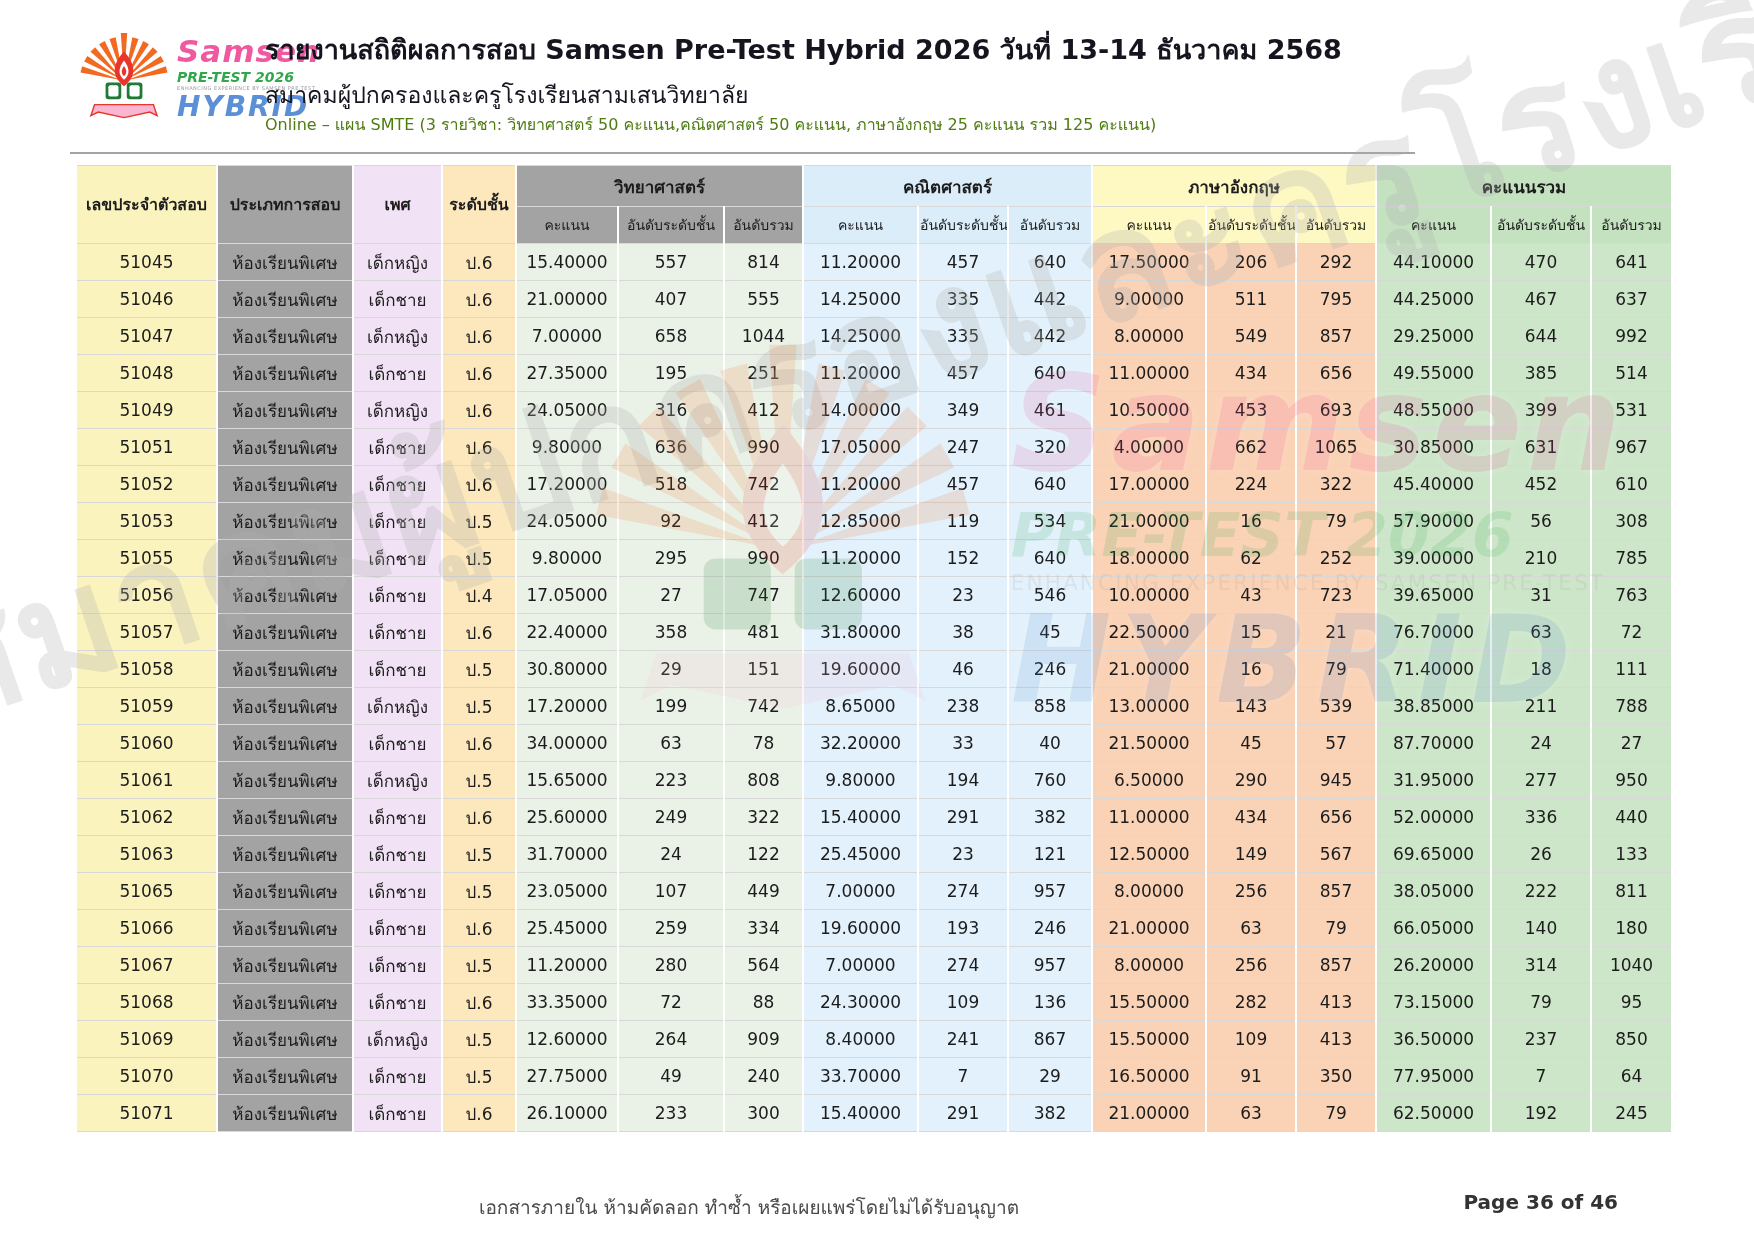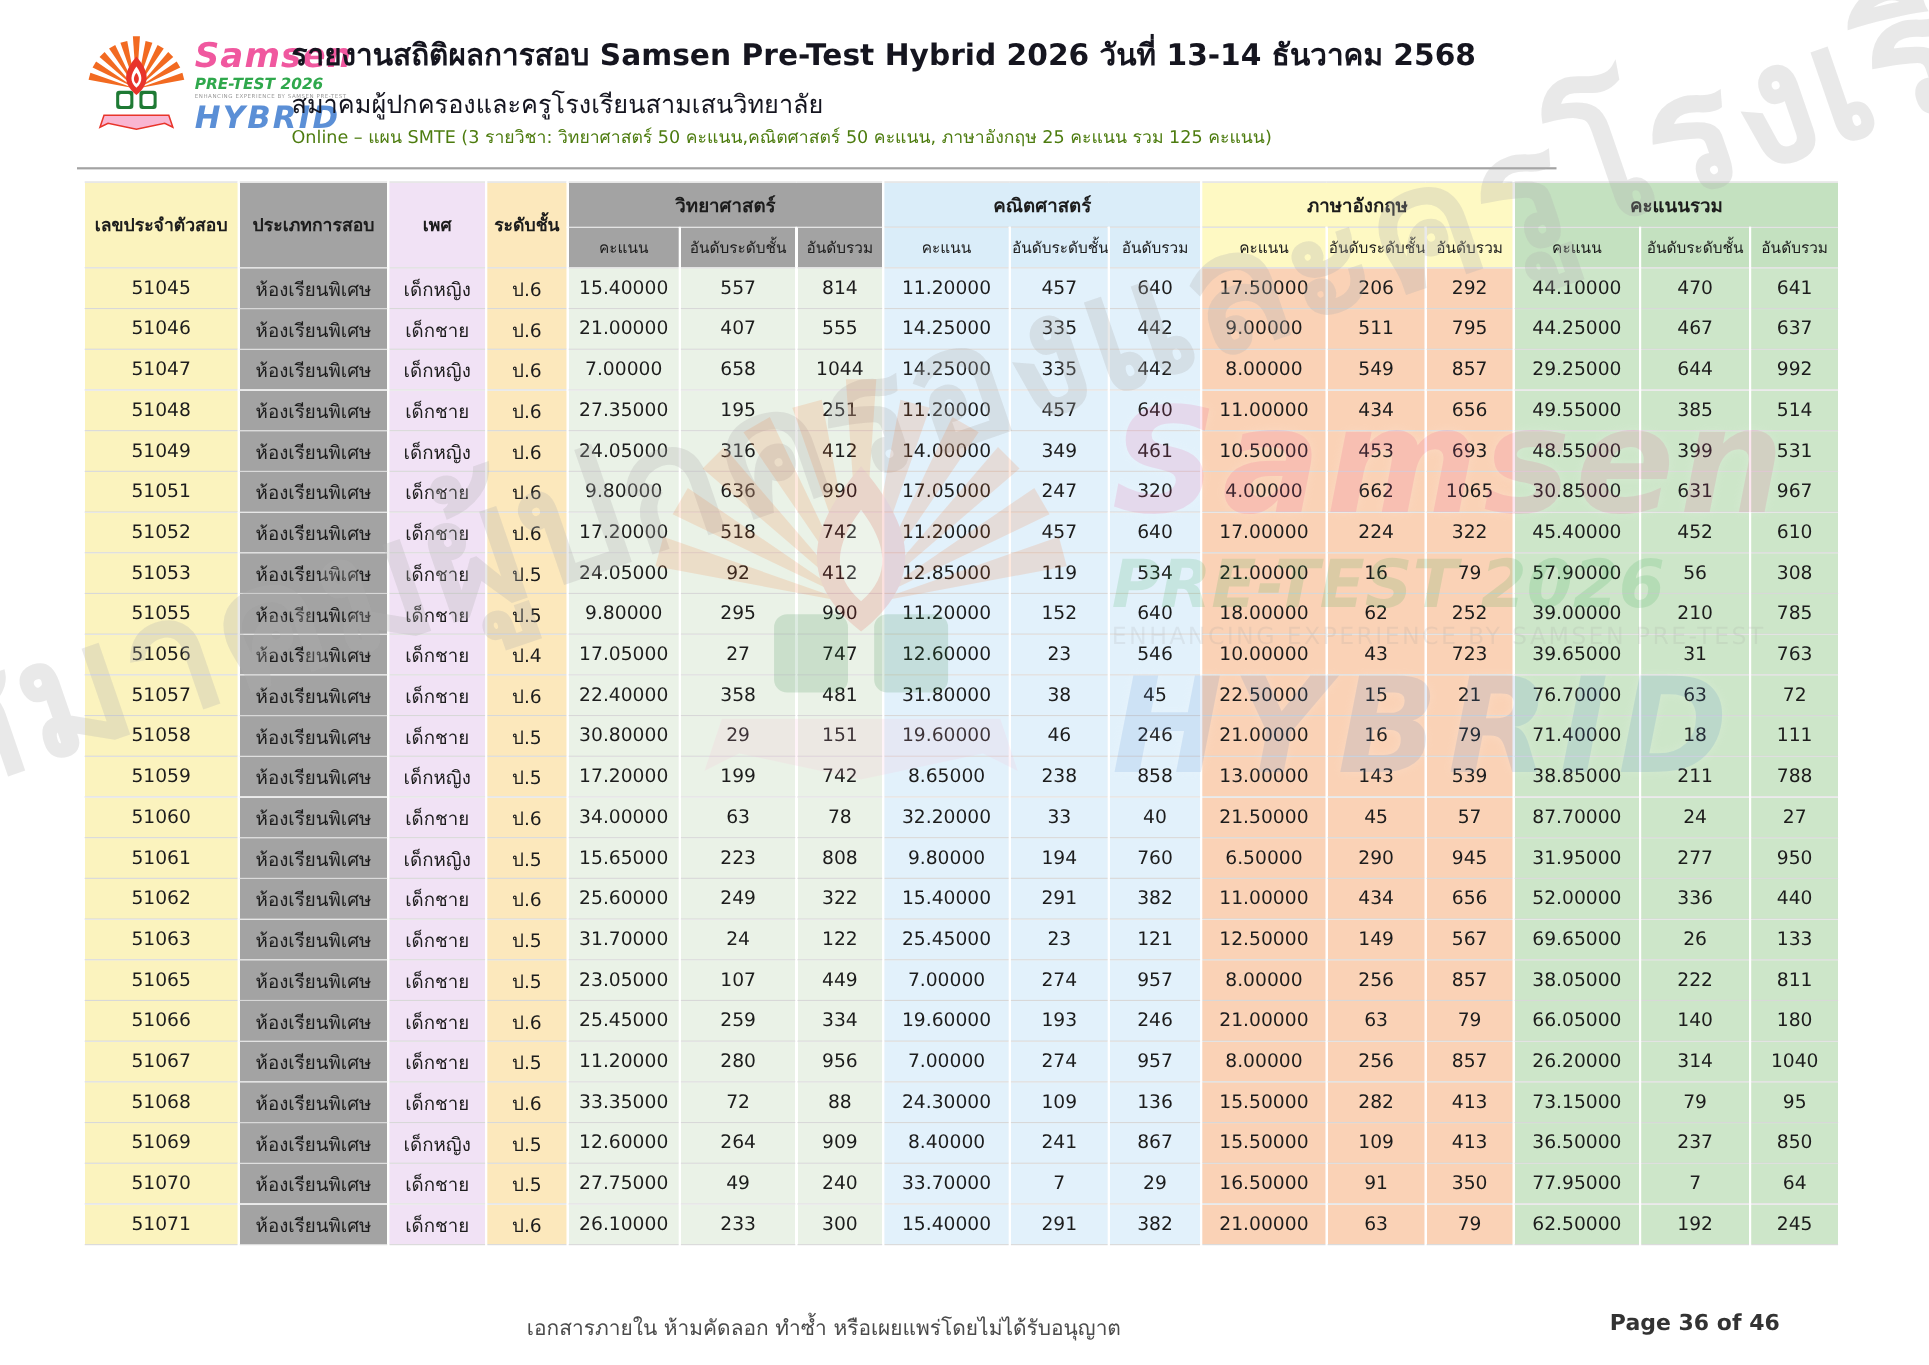--- a/index.html
+++ b/index.html
@@ -507,21 +507,21 @@
           <td class="c-total">140</td>
           <td class="c-total">180</td>
         </tr>
         <tr>
           <td class="c-id">51067</td>
           <td class="c-type">ห้องเรียนพิเศษ</td>
           <td class="c-gender">เด็กชาย</td>
           <td class="c-level">ป.5</td>
           <td class="c-sci">11.20000</td>
           <td class="c-sci">280</td>
-          <td class="c-sci">956</td>
+          <td class="c-sci">564</td>
           <td class="c-math">7.00000</td>
           <td class="c-math">274</td>
           <td class="c-math">957</td>
           <td class="c-eng">8.00000</td>
           <td class="c-eng">256</td>
           <td class="c-eng">857</td>
           <td class="c-total">26.20000</td>
           <td class="c-total">314</td>
           <td class="c-total">1040</td>
         </tr>

